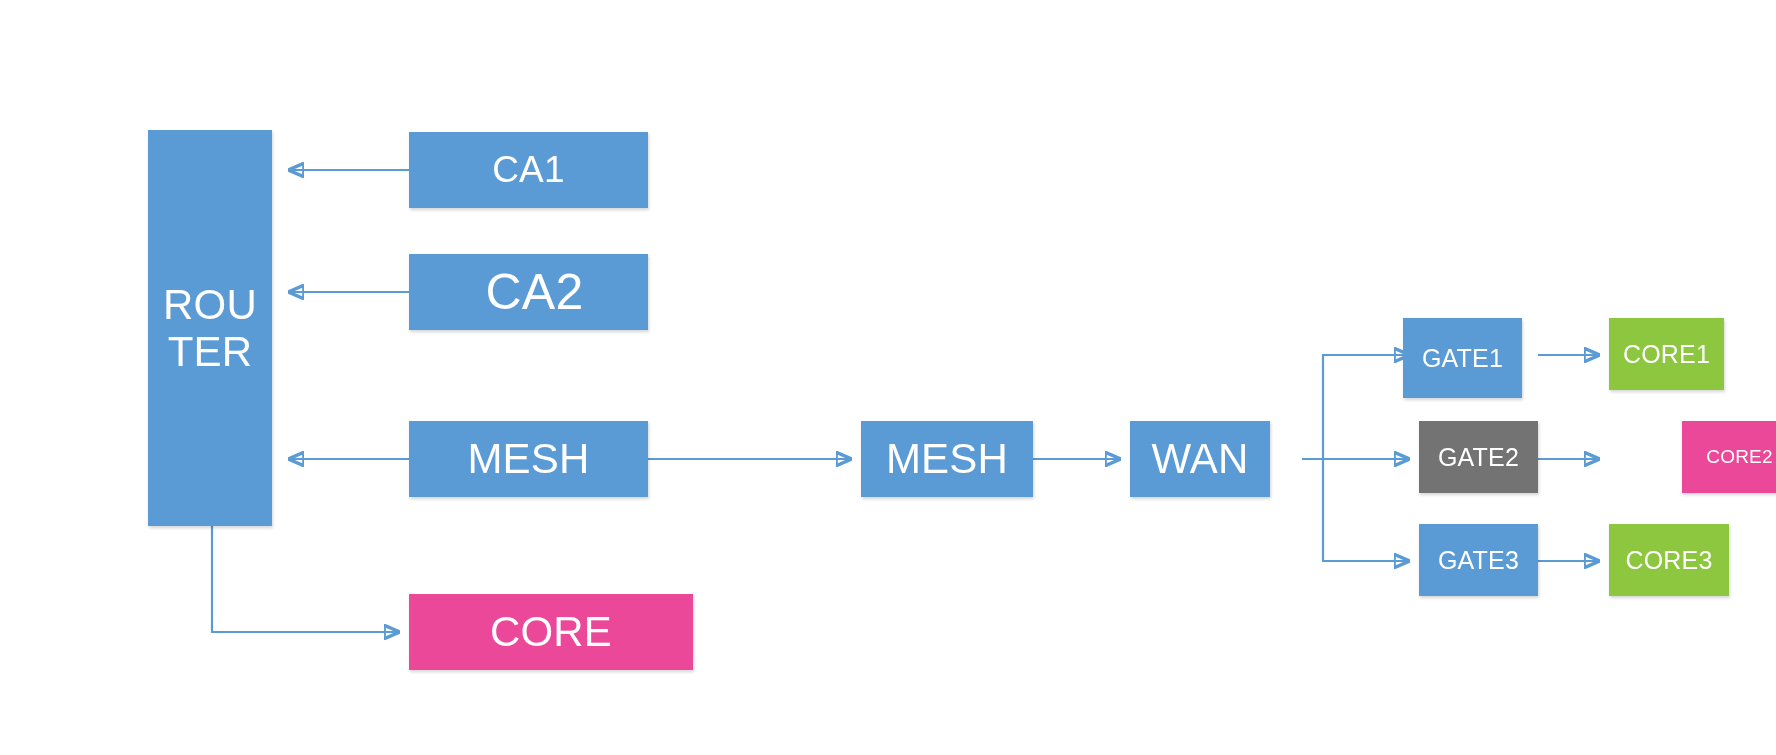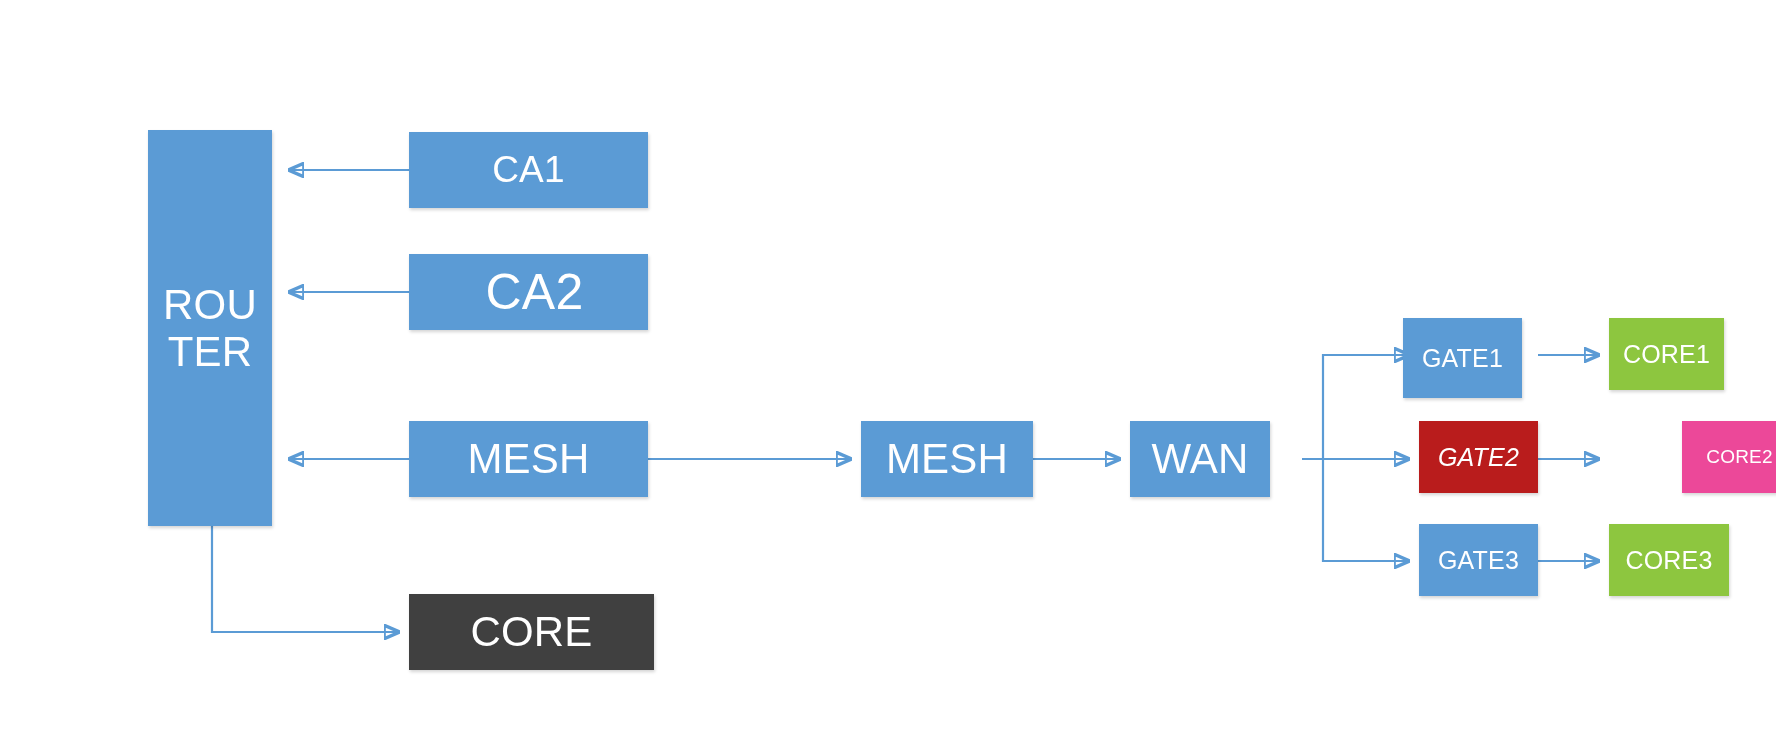--- a/index.html
+++ b/index.html
@@ -92,33 +92,33 @@
       </div>
       <div class="node blue" style="left: 409px; top: 132px; width: 239px; height: 76px; font-size: 37px; background: rgb(91, 155, 213);">
         <span class="node-label">CA1</span>
       </div>
       <div class="node blue" style="left: 409px; top: 254px; width: 239px; height: 76px; font-size: 50px; background: rgb(91, 155, 213); padding-left: 12px;">
         <span class="node-label">CA2</span>
       </div>
       <div class="node blue" style="left: 409px; top: 421px; width: 239px; height: 76px; font-size: 42px; background: rgb(91, 155, 213);">
         <span class="node-label">MESH</span>
       </div>
-      <div class="node green" style="left: 409px; top: 594px; width: 245px; height: 76px; font-size: 42px; background: #404040;">
+      <div class="node green" style="left: 409px; top: 594px; width: 284px; height: 76px; font-size: 42px; background: #ec4899;">
         <span class="node-label">CORE</span>
       </div>
       <div class="node blue" style="left: 861px; top: 421px; width: 172px; height: 76px; font-size: 42px; background: rgb(91, 155, 213);">
         <span class="node-label">MESH</span>
       </div>
       <div class="node blue" style="left: 1130px; top: 421px; width: 140px; height: 76px; font-size: 42px; background: rgb(91, 155, 213);">
         <span class="node-label">WAN</span>
       </div>
       <div class="node blue" style="left: 1360px; top: 318px; width: 119px; height: 80px; font-size: 25px; background: rgb(91, 155, 213); margin-left: 43px;">
         <span class="node-label">GATE1</span>
       </div>
-      <div class="node blue" style="left: 1419px; top: 421px; width: 119px; height: 72px; font-size: 25px; background: #b91c1c; font-style: italic;">
+      <div class="node blue" style="left: 1419px; top: 421px; width: 119px; height: 72px; font-size: 25px; background: #737373;">
         <span class="node-label">GATE2</span>
       </div>
       <div class="node blue" style="left: 1419px; top: 524px; width: 119px; height: 72px; font-size: 25px; background: rgb(91, 155, 213);">
         <span class="node-label">GATE3</span>
       </div>
       <div class="node green" style="left: 1609px; top: 318px; width: 115px; height: 72px; font-size: 25px; background: rgb(141, 198, 63);">
         <span class="node-label">CORE1</span>
       </div>
       <div class="node green" style="left: 1682px; top: 421px; width: 115px; height: 72px; font-size: 19px; background: #ec4899;">
         <span class="node-label">CORE2</span>

